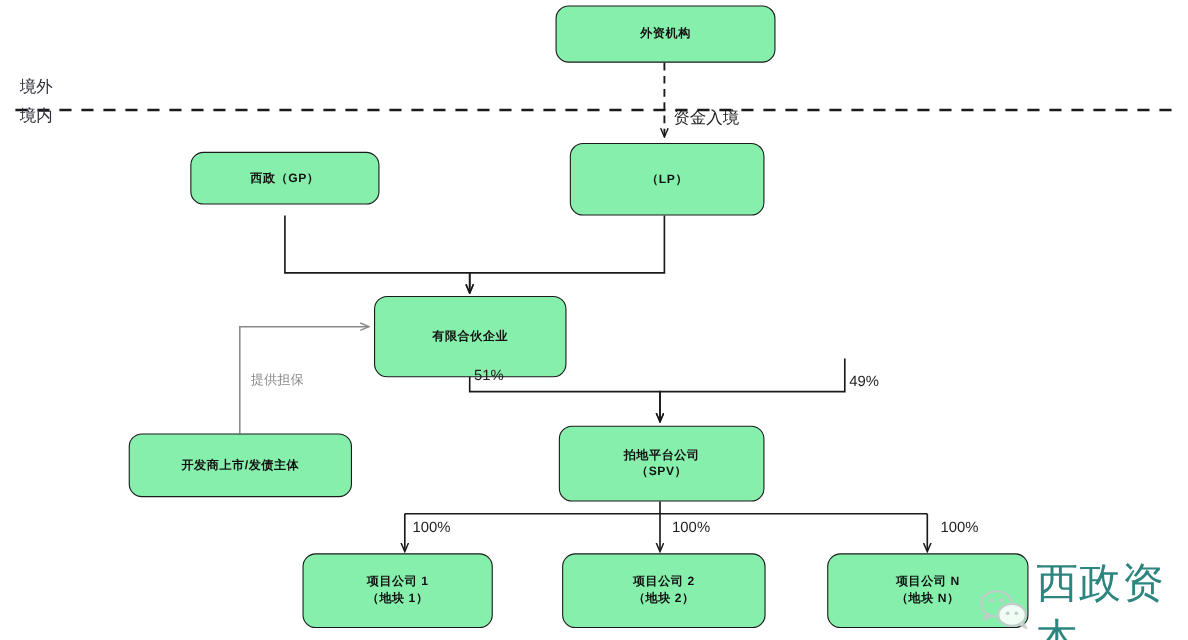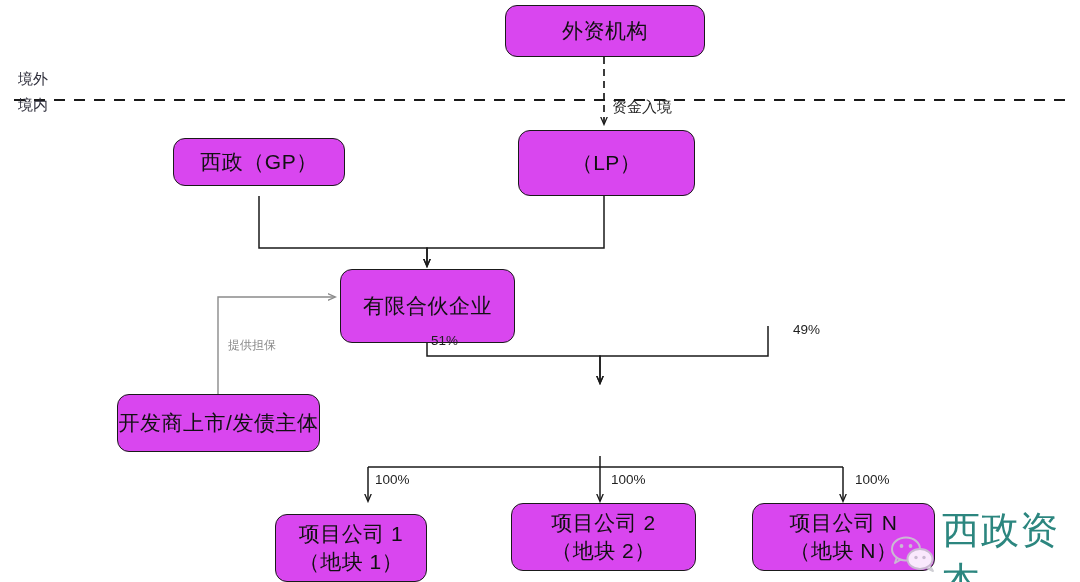--- a/index.html
+++ b/index.html
@@ -23,29 +23,29 @@
     top: 0;
     width: 1080px;
     height: 582px;
     pointer-events: none;
   }
   .node {
     position: absolute;
     box-sizing: border-box;
     border: 1.6px solid #1a1a1a;
     border-radius: 12px;
-    background: #d946ef;
+    background: #86efac;
     display: flex;
     flex-direction: column;
     align-items: center;
     justify-content: center;
     text-align: center;
     color: #111111;
-    font-weight: normal;
-    font-size: 21px;
+    font-weight: bold;
+    font-size: 11px;
     line-height: 1.32;
     letter-spacing: 0.5px;
     z-index: 3;
   }
   .node .line2 {
     display: block;
   }
   .edge-label {
     position: absolute;
     font-size: 13.5px;
@@ -134,43 +134,47 @@
 
   <div class="node" style="left:340px; top:269px; width:175px; height:74px;">
     <span>有限合伙企业</span>
   </div>
 
 
   <div class="node" style="left:117px; top:394px; width:203px; height:58px;">
     <span>开发商上市/发债主体</span>
   </div>
 
+  <div class="node" style="left:508px; top:387px; width:187px; height:69px;">
+    <span>拍地平台公司</span>
+    <span class="line2">（SPV）</span>
+  </div>
 
-  <div class="node" style="left:275px; top:514px; width:152px; height:68px;">
+  <div class="node" style="left:275px; top:503px; width:173px; height:68px;">
     <span>项目公司 1</span>
     <span class="line2">（地块 1）</span>
   </div>
 
   <div class="node" style="left:511px; top:503px; width:185px; height:68px;">
     <span>项目公司 2</span>
     <span class="line2">（地块 2）</span>
   </div>
 
   <div class="node" style="left:752px; top:503px; width:183px; height:68px;">
     <span>项目公司 N</span>
     <span class="line2">（地块 N）</span>
   </div>
 
   <div class="edge-label" style="left:612px; top:98px; font-size:15px;">资金入境</div>
 
   <div class="edge-label grey" style="left:228px; top:337px;">提供担保</div>
 
   <div class="edge-label" style="left:431px; top:333px;">51%</div>
 
-  <div class="edge-label" style="left:772px; top:322px;margin-left:21px;">49%</div>
+  <div class="edge-label" style="left:772px; top:339px;">49%</div>
 
   <div class="edge-label" style="left:375px; top:472px;">100%</div>
 
   <div class="edge-label" style="left:611px; top:472px;">100%</div>
 
   <div class="edge-label" style="left:855px; top:472px;">100%</div>
 
   <div class="watermark" style="left:890px; top:505px;">
     <span>
       <svg width="46" height="38" viewBox="0 0 46 38">

